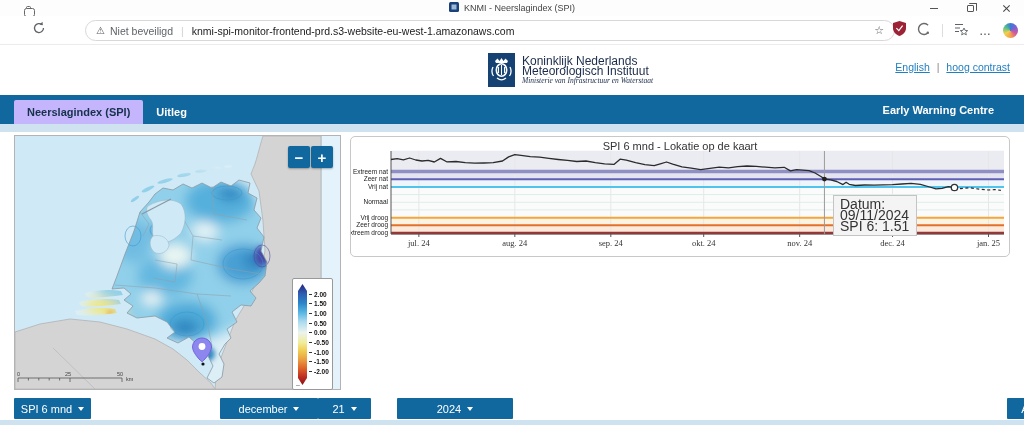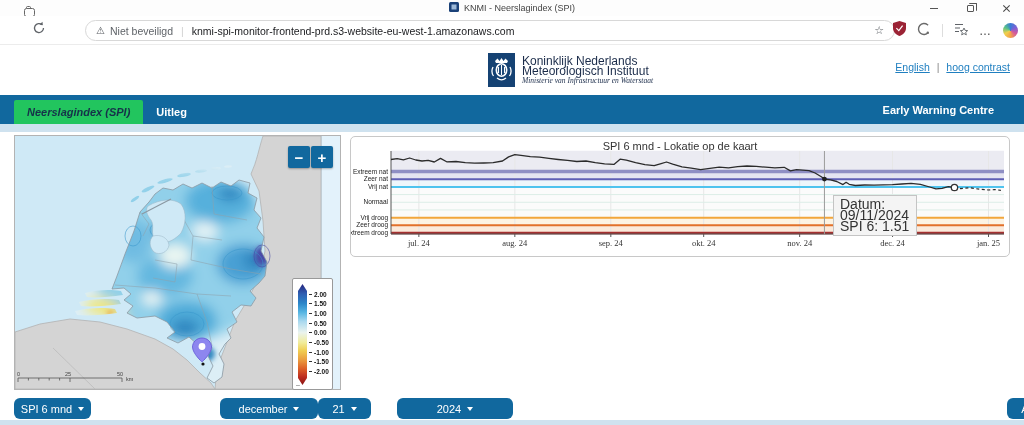--- a/index.html
+++ b/index.html
@@ -42,21 +42,21 @@
   #logo .l1,#logo .l2{font-size:12px;line-height:10px;}
   #logo .l3{font-size:7.5px;line-height:10px;font-style:italic;font-family:"Liberation Serif","DejaVu Serif",serif;}
   #lang-links{position:absolute;right:14px;top:16px;font-size:10.5px;}
   #lang-links a{color:#1f7fc0;text-decoration:underline;cursor:pointer;}
   #lang-links .lsep{color:#888;margin:0 4px;text-decoration:none;}
   
   #navbar{position:absolute;left:0;top:95px;width:1024px;height:29px;background:#11689e;}
   #navstrip{position:absolute;left:0;top:124px;width:1024px;height:8px;background:#cfe2ef;}
   .navtabs{position:absolute;left:14px;bottom:0;display:flex;height:24px;}
   .navtab{padding:0 13px;display:flex;align-items:center;font-size:11px;font-weight:bold;cursor:pointer;}
-  .navtab.active{background:#22c55e;color:#16314a;border-radius:2px 2px 0 0;font-style:italic;}
+  .navtab.active{background:#c4b5fd;color:#16314a;border-radius:2px 2px 0 0;}
   .navtab.idle{color:#fff;}
   #ewc{position:absolute;right:30px;top:0;height:29px;display:flex;align-items:center;color:#fff;font-size:11px;font-weight:bold;}
   
   #map-panel{position:absolute;left:14px;top:135px;width:327px;height:255px;border:1px solid #b3b3b3;background:#cfe9f6;}
   #map-panel svg{position:absolute;left:0;top:0;}
   .zoombtns{position:absolute;left:273px;top:10px;display:flex;gap:1px;z-index:5;}
   .zoombtn{width:22px;height:22px;background:#11689e;color:#fff;font-size:15px;font-weight:bold;
            display:flex;align-items:center;justify-content:center;border-radius:2px;cursor:pointer;
            box-shadow:0 1px 2px rgba(0,0,0,.3);}
   #maplegend{position:absolute;left:277px;top:142px;width:41px;height:112px;background:#fff;border:1px solid #999;
@@ -68,21 +68,21 @@
   .legrow .tick{width:3px;height:1px;background:#333;margin-right:2px;}
   #maplegend .attr{position:absolute;left:3px;bottom:1px;font-size:7px;color:#666;line-height:6px;}
   
   #chart-panel{position:absolute;left:350px;top:136px;width:660px;height:121px;border:1px solid #c8c8c8;border-radius:5px;background:#fff;}
   #chart-title{position:absolute;left:0;top:3px;width:658px;text-align:center;font-size:11px;color:#333;}
   #chart-svg{position:absolute;left:0;top:0;}
   #chart-tooltip{position:absolute;left:482px;top:58px;width:84px;background:#f4f4f4;border:1px solid #c4c4c4;
                  padding:3px 6px;font-size:14px;color:#333;line-height:11px;z-index:6;}
   
   .ctl{position:absolute;top:398px;height:21px;background:#11689e;color:#fff;font-size:11px;
-       display:flex;align-items:center;justify-content:center;border-radius:6px;cursor:pointer;}
+       display:flex;align-items:center;justify-content:center;border-radius:1px;cursor:pointer;}
   .caret{display:inline-block;width:0;height:0;border-left:3.5px solid transparent;border-right:3.5px solid transparent;
          border-top:4px solid #fff;margin-left:6px;}
   #ctl-spi{left:14px;width:77px;}
   #ctl-month{left:220px;width:98px;}
   #ctl-day{left:318px;width:53px;}
   #ctl-year{left:397px;width:116px;}
   #ctl-actueel{left:1007px;width:65px;}
   #footerstrip{position:absolute;left:0;top:420px;width:1024px;height:5px;background:#cfe2ef;}
 </style>
 </head>

